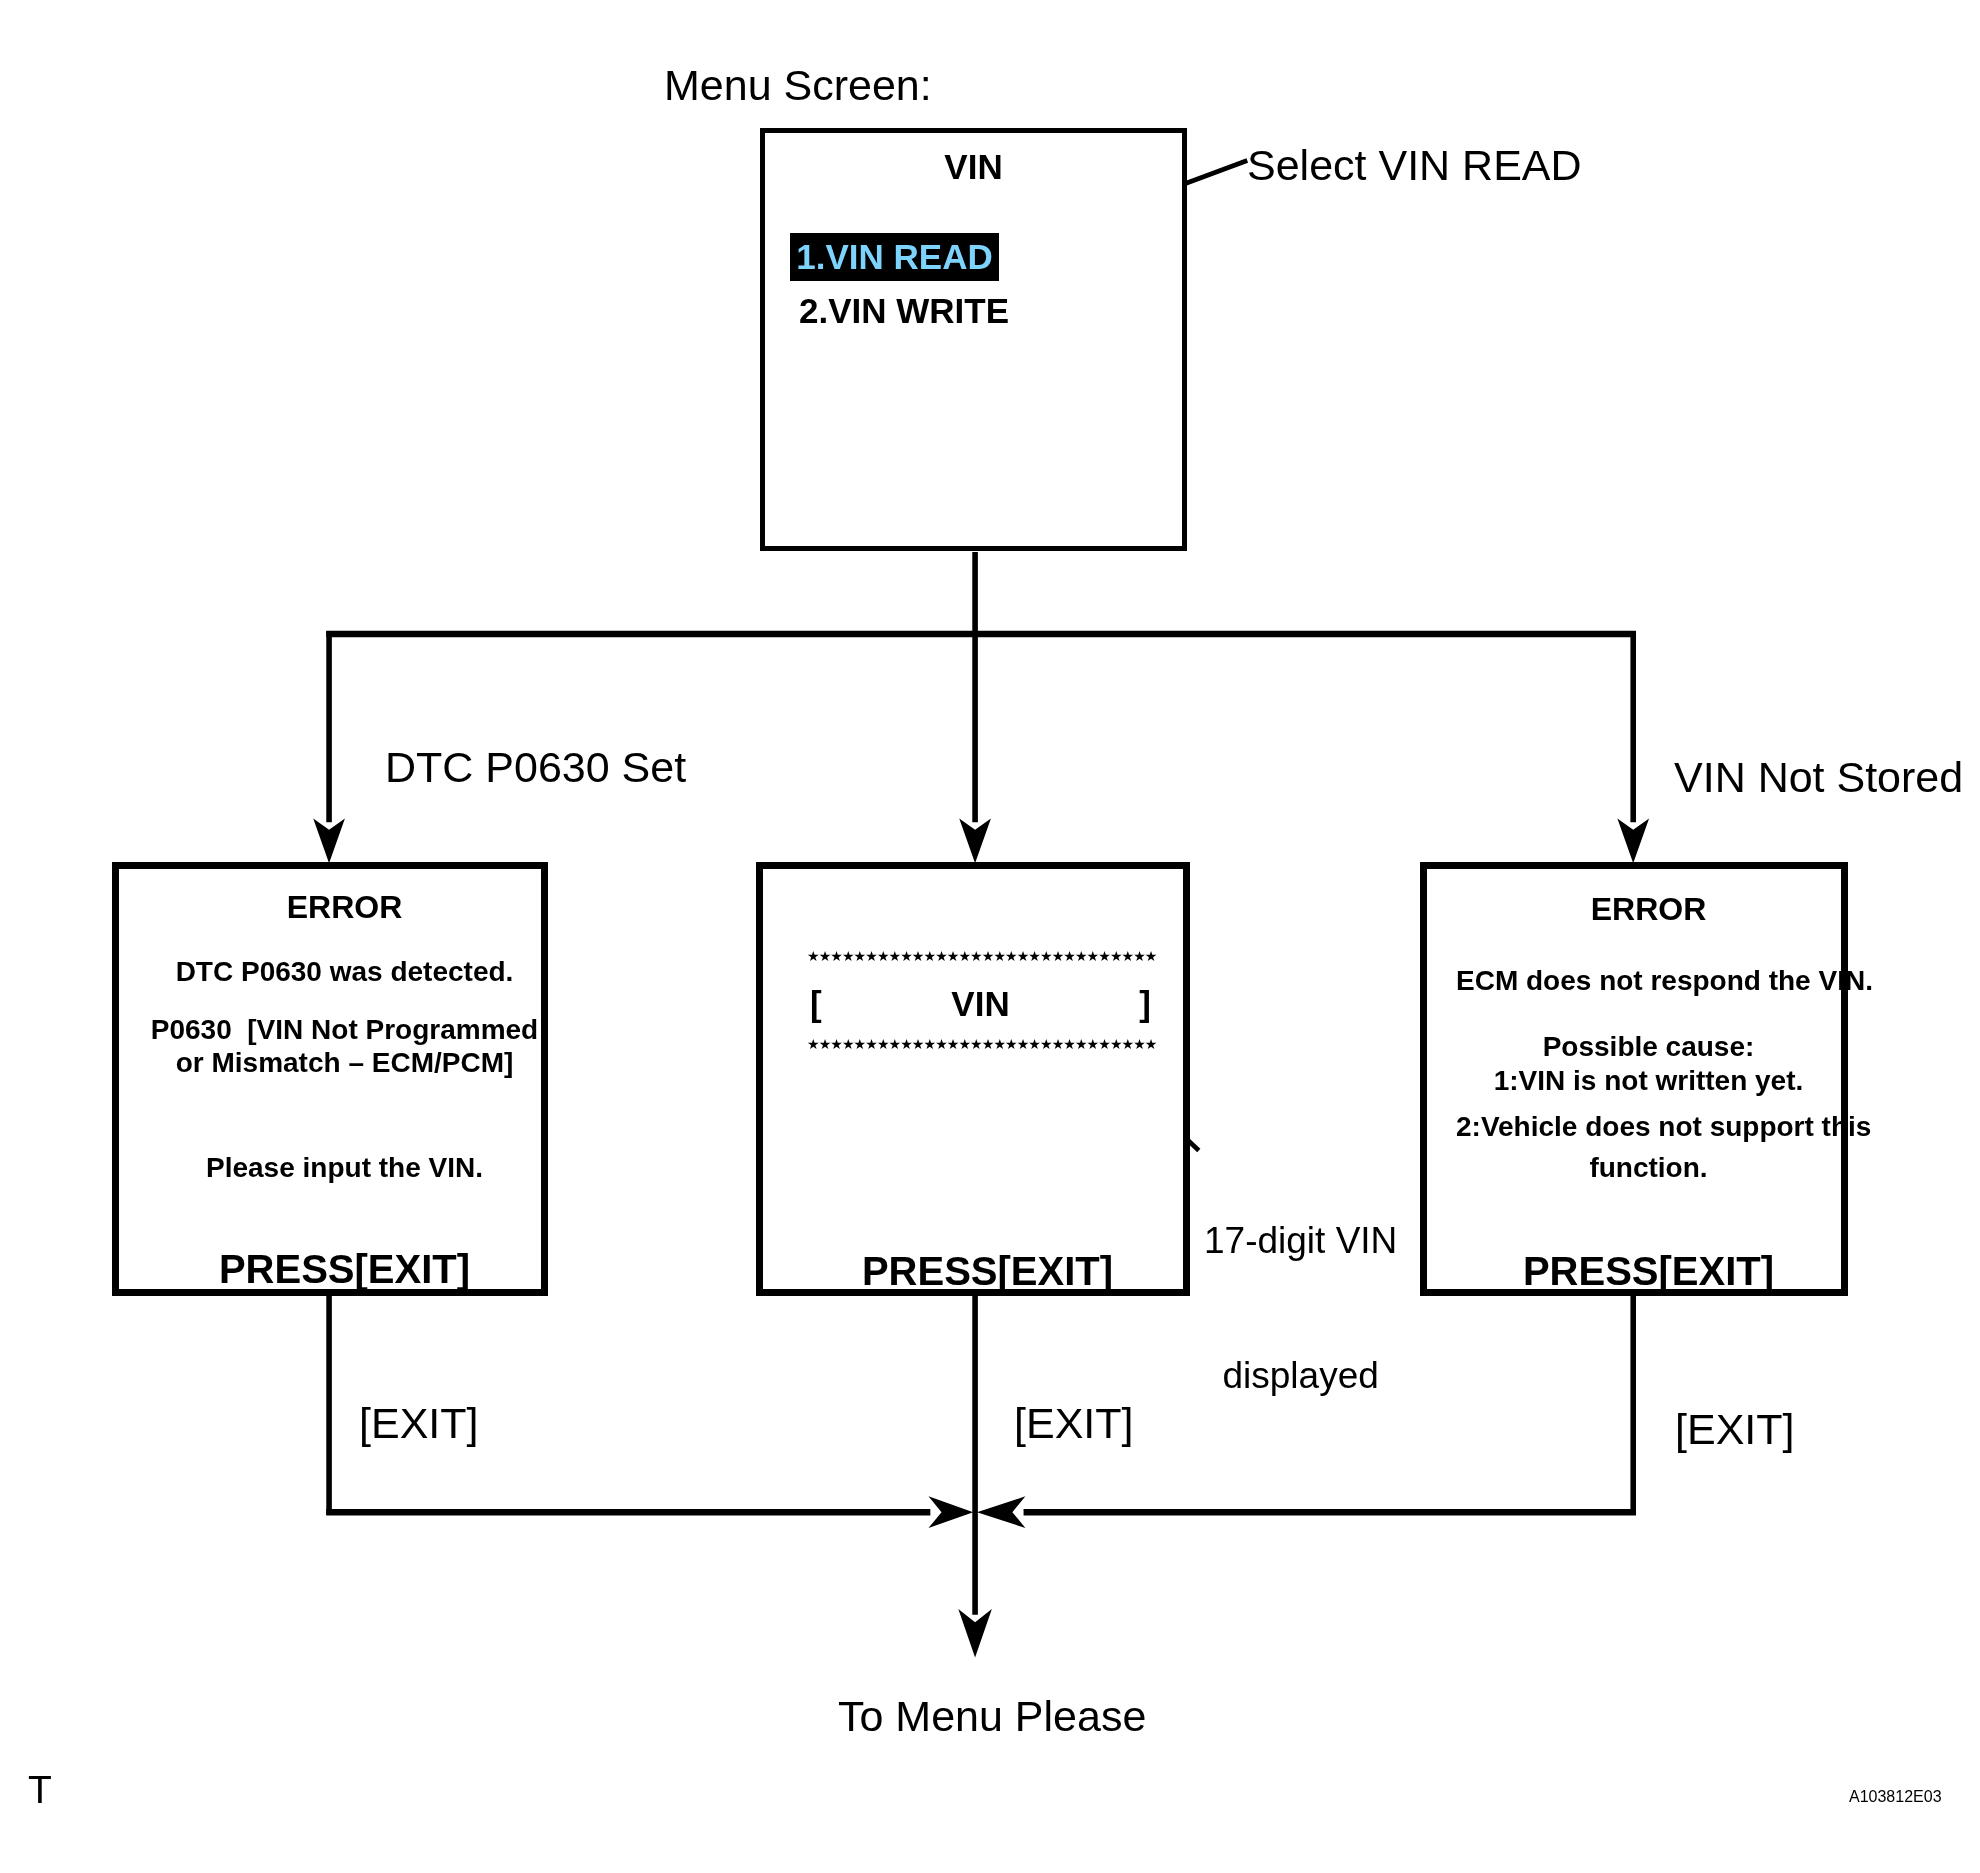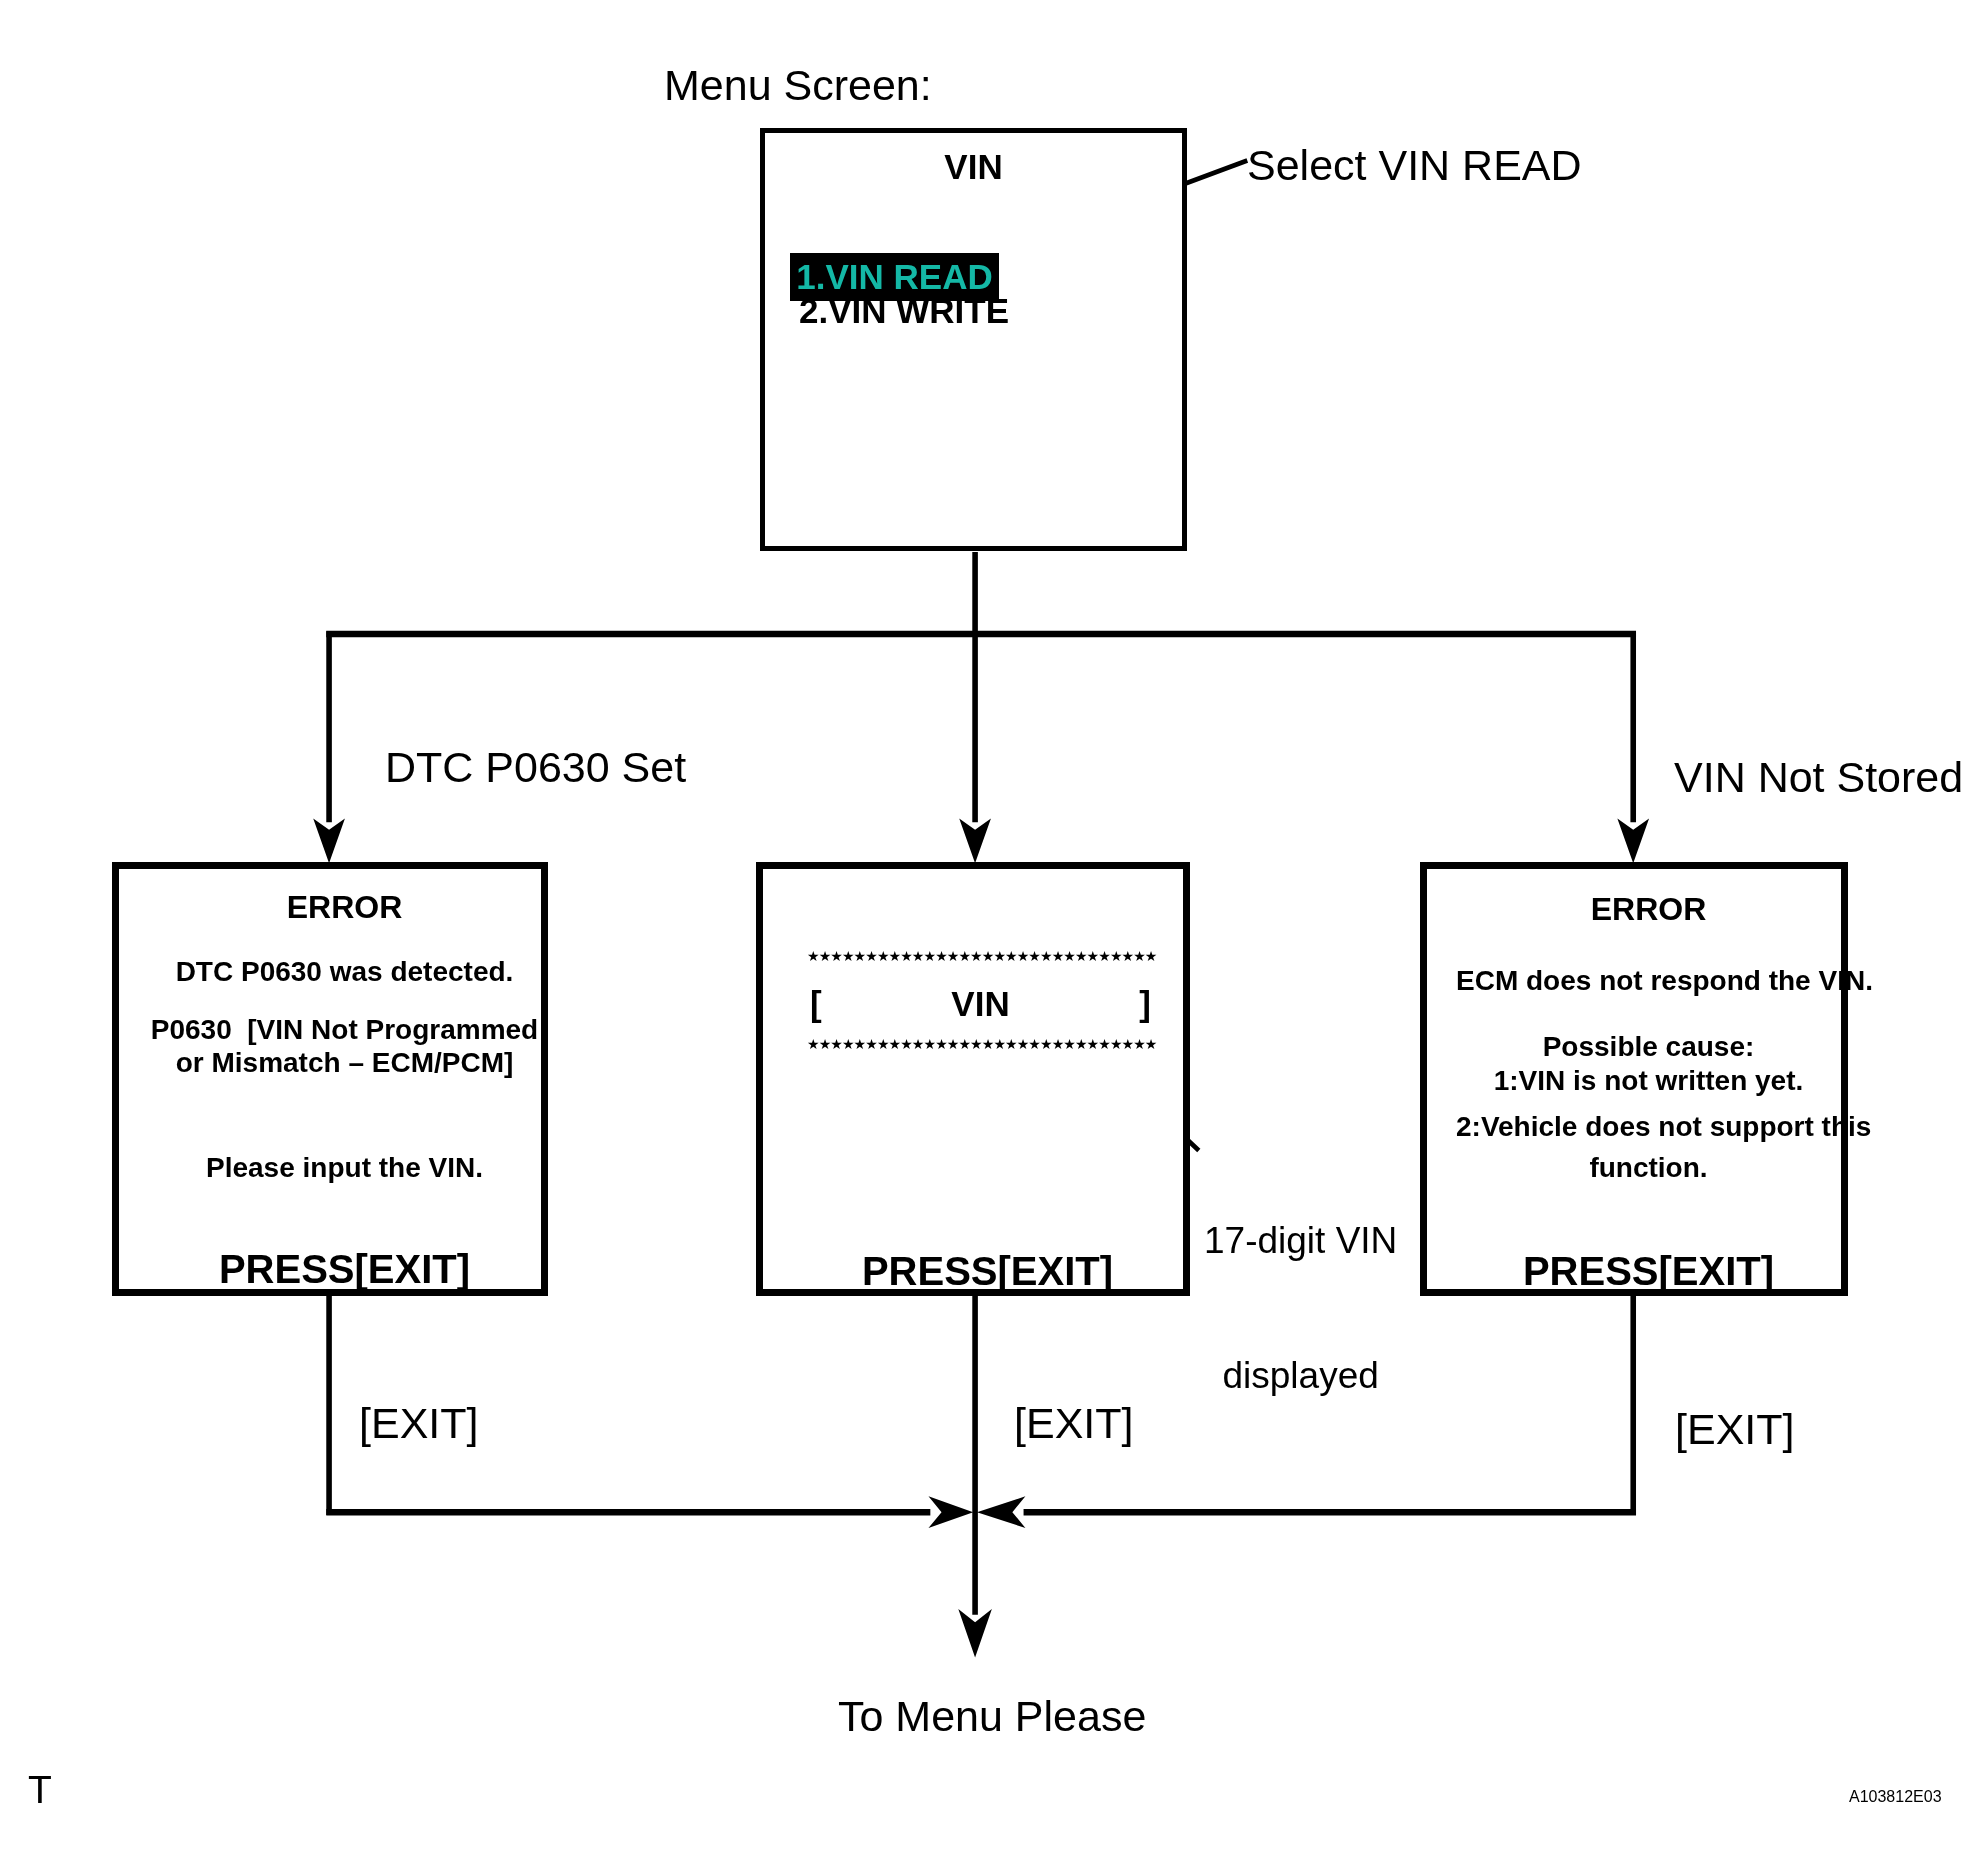--- a/index.html
+++ b/index.html
@@ -25,22 +25,22 @@
     position: absolute; left: 0; right: 0;
     text-align: center; font-weight: 700; white-space: pre;
     font-size: 28px; line-height: 1.2; padding-left: 29px;
   }
   .screen-title  { font-size: 32px; }
   .screen-action { font-size: 40px; }
 
   .menu-title { position: absolute; left: 0; right: 0; text-align: center; font-size: 35px; font-weight: 700; }
   .menu-item  { position: absolute; font-size: 35px; font-weight: 700; white-space: pre; }
   .menu-item.selected {
-    background: #000; color: #14b8a6;
-    display: flex; align-items: center; justify-content: center; margin-top: 20px;
+    background: #000; color: #7dd3fc;
+    display: flex; align-items: center; justify-content: center;
   }
 
   .stars-row { position: absolute; font-size: 14px; letter-spacing: -0.9px; white-space: pre; line-height: 1; }
   .bracket-row { position: absolute; display: flex; justify-content: space-between; font-size: 35px; font-weight: 700; line-height: 1; }
 
   .vin-annot { position: absolute; font-size: 37px; font-weight: 400; line-height: 45px; white-space: pre; text-align: center; }
 
   .figure-id { position: absolute; font-size: 16px; font-weight: 400; margin-left: 11px; }
   .page-letter { position: absolute; font-size: 39px; font-weight: 400; }
 </style>

